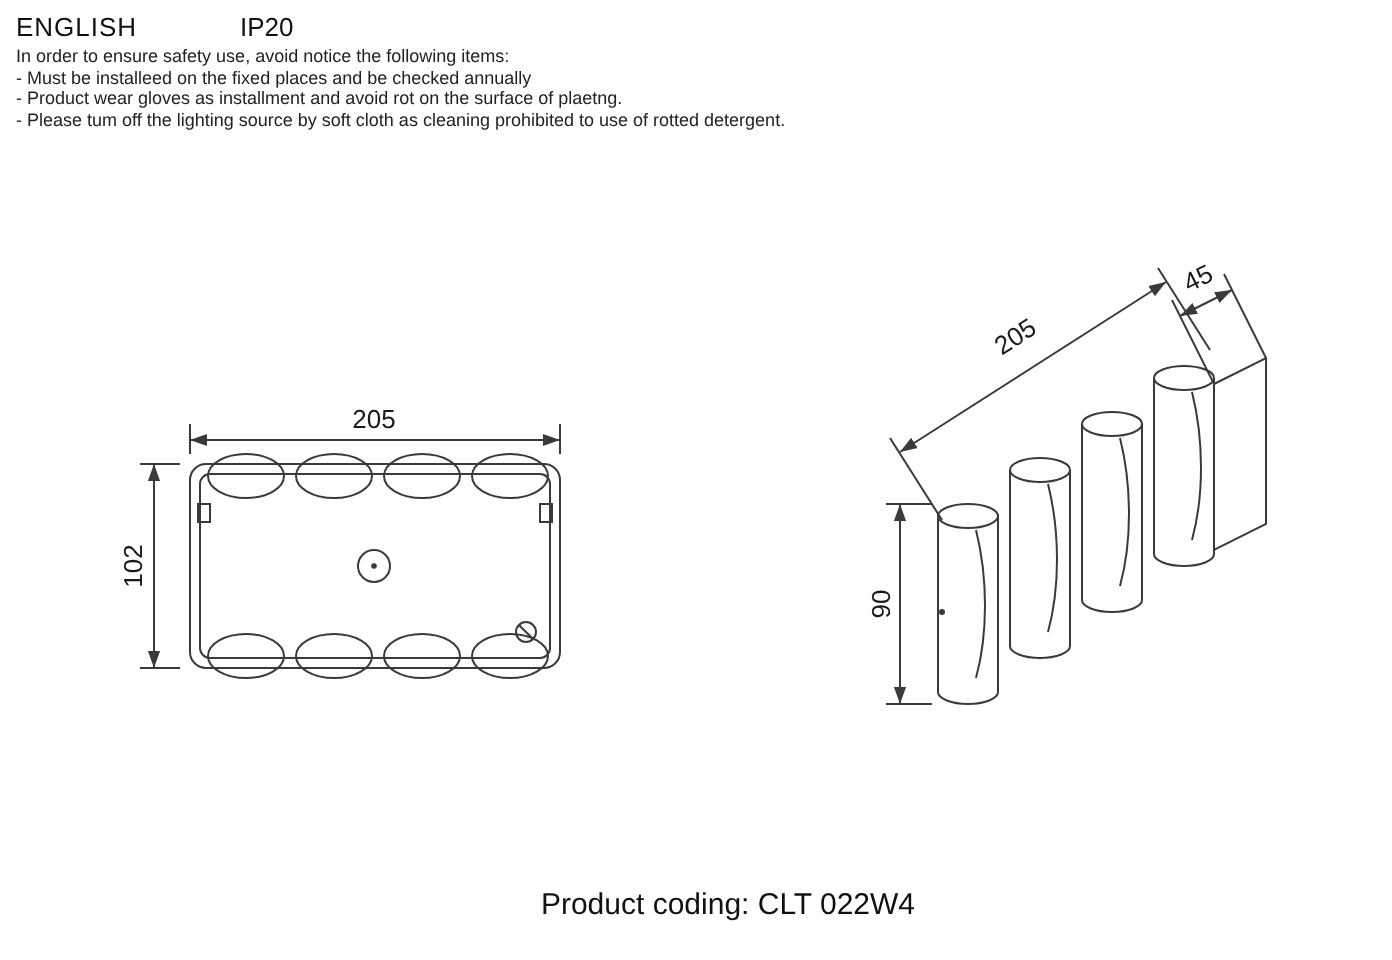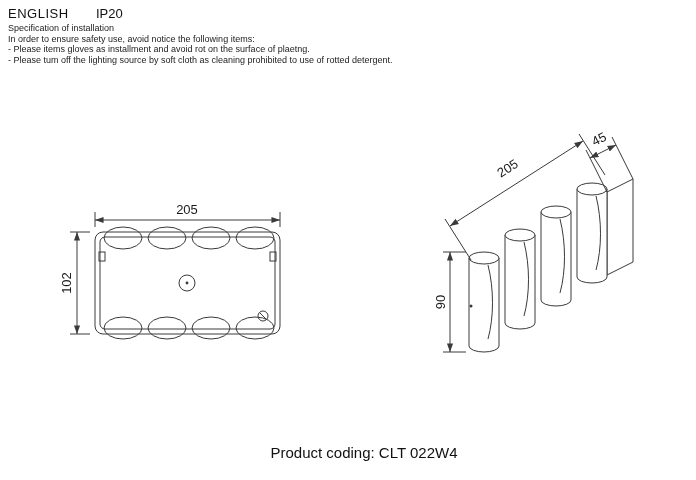--- a/index.html
+++ b/index.html
@@ -6,43 +6,43 @@
   html,body { width:696px; height:480px; }
   body {
     position:relative;
     background:#ffffff;
     font-family:"Liberation Sans", sans-serif;
     color:#111;
     overflow:hidden;
   }
   .abs { position:absolute; }
   .lang { left:8px; top:6px; font-size:13px; letter-spacing:0.5px;text-align:right; }
-  .ip   { left:96px; top:6px; font-size:13px; }
+  .ip   { left:120px; top:6px; font-size:13px; }
   .spec { left:8px; top:23px; font-size:9px; line-height:10.5px; color:#222; }
   .spec div { white-space:nowrap; }
   .footer {
     left:16px; top:444px; width:696px;
     text-align:center; font-size:15px; color:#111;
   }
   svg text {
     font-family:"Liberation Sans", sans-serif;
     font-size:13px;
     fill:#1a1a1a;
   }
 </style>
 </head>
 <body>
 
 <div class="abs lang">ENGLISH</div>
 <div class="abs ip">IP20</div>
 
 <div class="abs spec">
-  <div>Specification of installation</div>
   <div>In order to ensure safety use, avoid notice the following items:</div>
-  <div>- Please items gloves as installment and avoid rot on the surface of plaetng.</div>
+  <div>- Must be installeed on the fixed places and be checked annually</div>
+  <div>- Product wear gloves as installment and avoid rot on the surface of plaetng.</div>
   <div>- Please tum off the lighting source by soft cloth as cleaning prohibited to use of rotted detergent.</div>
 </div>
 
 <svg class="abs" style="left:0; top:0;" width="696" height="480" viewBox="0 0 696 480">
   <defs>
     <marker id="arr" viewBox="0 0 10 10" refX="9.5" refY="5" markerWidth="9" markerHeight="9" orient="auto-start-reverse">
       <path d="M0,1.6 L9.5,5 L0,8.4 z" fill="#3a3a3a"></path>
     </marker>
   </defs>
 

